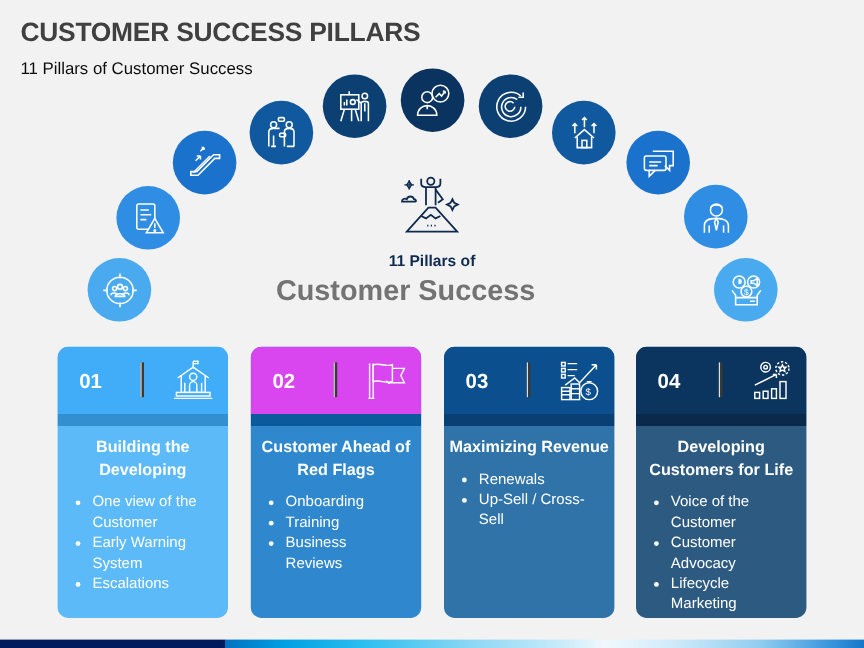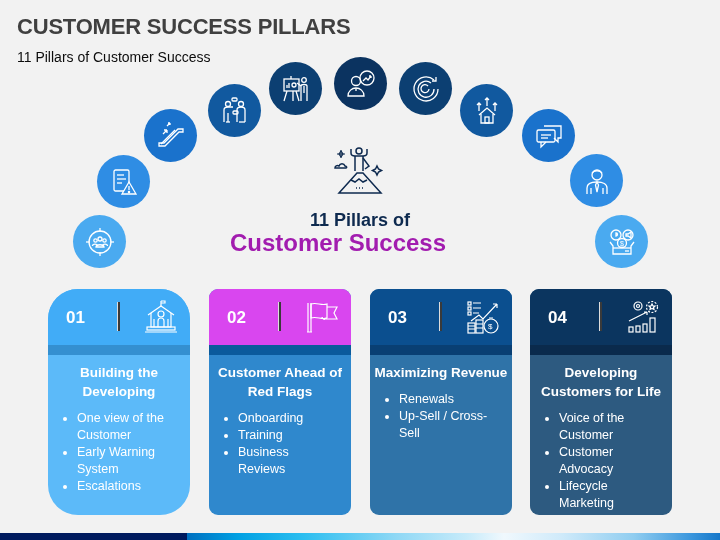--- a/index.html
+++ b/index.html
@@ -5,22 +5,22 @@
   html, body { margin:0; padding:0; }
   body { width:720px; height:540px; background:#f2f2f2; position:relative; overflow:hidden;
          font-family:"Liberation Sans", "DejaVu Sans", sans-serif; }
   .title { position:absolute; left:17px; top:14px; font-size:22px; font-weight:bold; color:#404040; letter-spacing:-0.2px; }
   .subtitle { position:absolute; left:17px; top:49px; font-size:14px; color:#0d0d0d; }
 
   .circle { position:absolute; width:53px; height:53px; border-radius:50%; display:flex; align-items:center; justify-content:center; }
   .circle svg { width:32px; height:32px; }
 
   .center-icon { position:absolute; left:333px; top:146px; width:54px; height:50px; }
-  .center-sub { position:absolute; left:0; width:720px; top:210px; text-align:center; font-size:18px; font-weight:bold; color:#0e2a4f; }
-  .center-title { position:absolute; left:0; width:676px; top:229px; text-align:center; font-size:24px; font-weight:bold; color:#a21caf; }
+  .center-sub { position:absolute; left:0; width:720px; top:210px; text-align:center; font-size:13px; font-weight:bold; color:#0e2a4f; }
+  .center-title { position:absolute; left:0; width:676px; top:229px; text-align:center; font-size:24px; font-weight:bold; color:#737373; }
 
   .card { position:absolute; top:289px; width:142px; height:226px; border-radius:9px; overflow:hidden; }
   .card .head { height:56px; position:relative; }
   .card .stripe { height:10px; }
   .card .num { position:absolute; left:18px; top:19px; font-size:17px; font-weight:bold; color:#fff; }
   .card .divider { position:absolute; left:69px; top:13px; width:2px; height:29px; background:#3a3a3a; border-left:1px solid #ddd; }
   .card .hicon { position:absolute; left:95px; top:10px; width:36px; height:36px; }
   .card .ctitle { text-align:center; color:#fff; font-weight:bold; font-size:13.5px; line-height:19px; margin-top:8px; padding:0 4px; }
   .card ul { margin:9px 0 0 0; padding:0 22px 0 29px; color:#fff; font-size:12.5px; line-height:17px; }
   .card li { margin:0; }
@@ -166,21 +166,21 @@
     <path d="M30 12l6 8-4 3"></path>
   <path d="M2 22c0-2 2-3 4-2 1-3 5-3 6 0 2 0 2 2 1 2z"></path>
   <path d="M44 20l1.5 3 3 1.5-3 1.5-1.5 3-1.5-3-3-1.5 3-1.5z"></path>
   <path d="M6 47l18-20h6l18 20z"></path>
     <path d="M18 34l4 2 4-3 4 3 4-2"></path>
     <path d="M23 42h1m2 0h1m2 0h1"></path>
 </svg>
 <div class="center-sub">11 Pillars of</div>
 <div class="center-title">Customer Success</div>
 
-<div class="card" style="left: 48px; background: rgb(92, 186, 249); border-radius: 30px;">
+<div class="card" style="left: 48px; background: rgb(92, 186, 249);">
   <div class="head" style="background: rgb(65, 172, 247);">
     <span class="num">01</span>
     <span class="divider"></span>
     <svg class="hicon" viewBox="0 0 36 36" fill="none" stroke="#fff" stroke-width="1.2">
       <line x1="18" y1="2" x2="18" y2="8"></line>
         <path d="M18 2h4v2h-4"></path>
         <path d="M5 16L18 7l13 9"></path>
         <path d="M8 14v14h20V14"></path>
       <circle cx="18" cy="15" r="3"></circle>
         <path d="M15 28v-6a3 3 0 0 1 6 0v6"></path>

